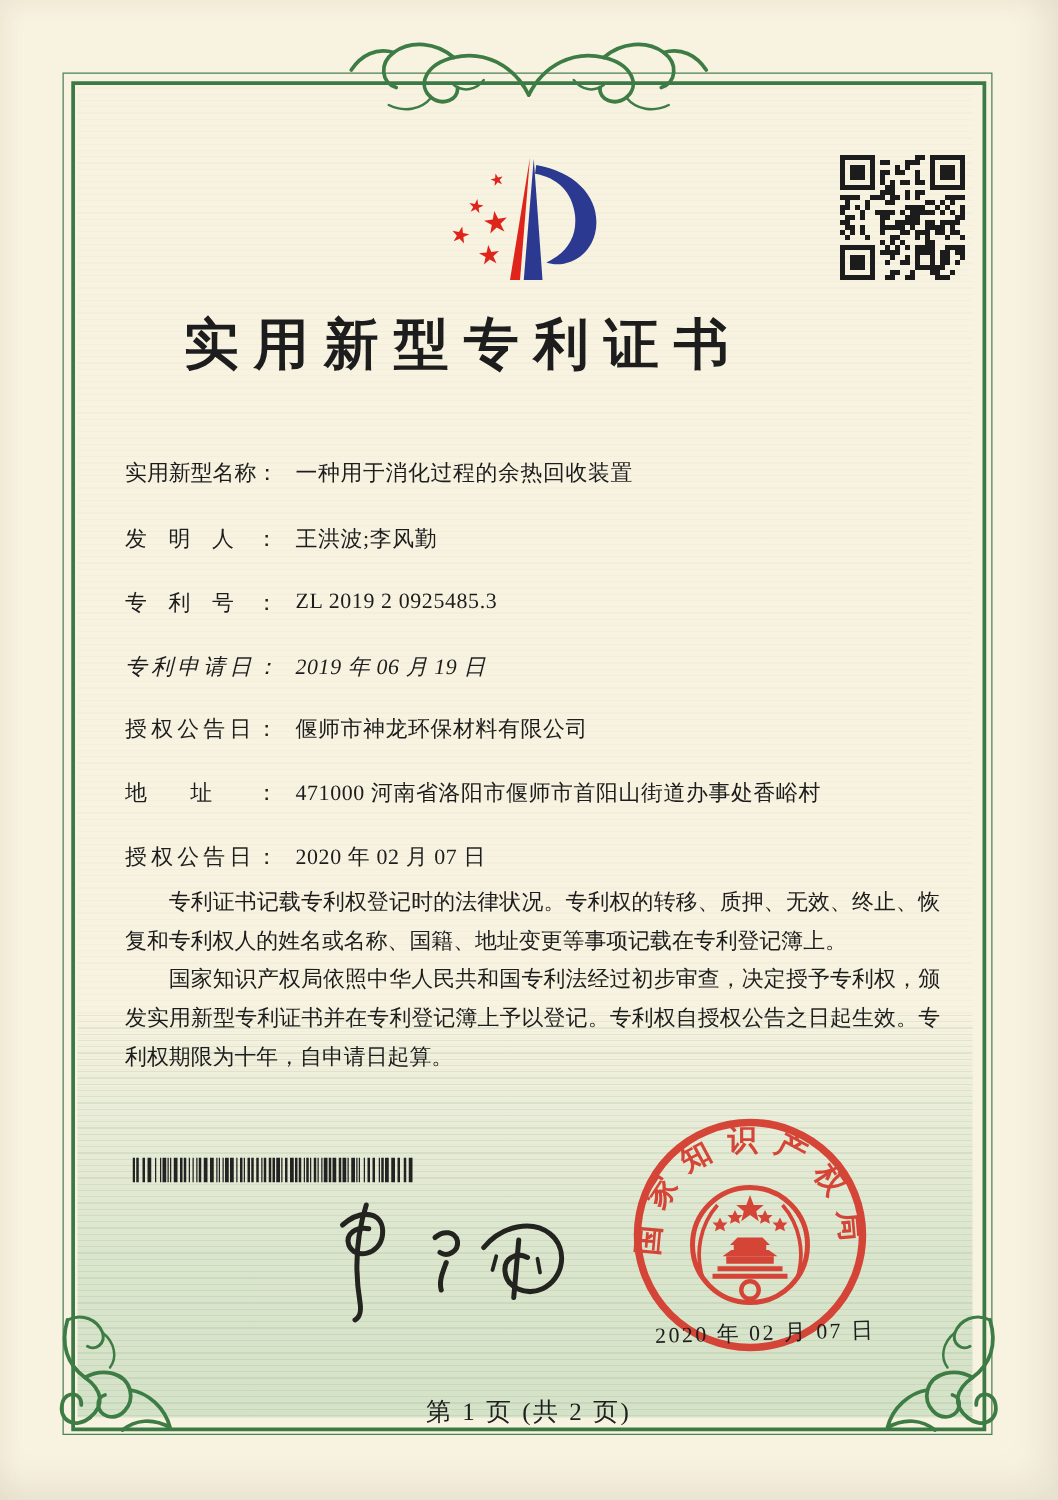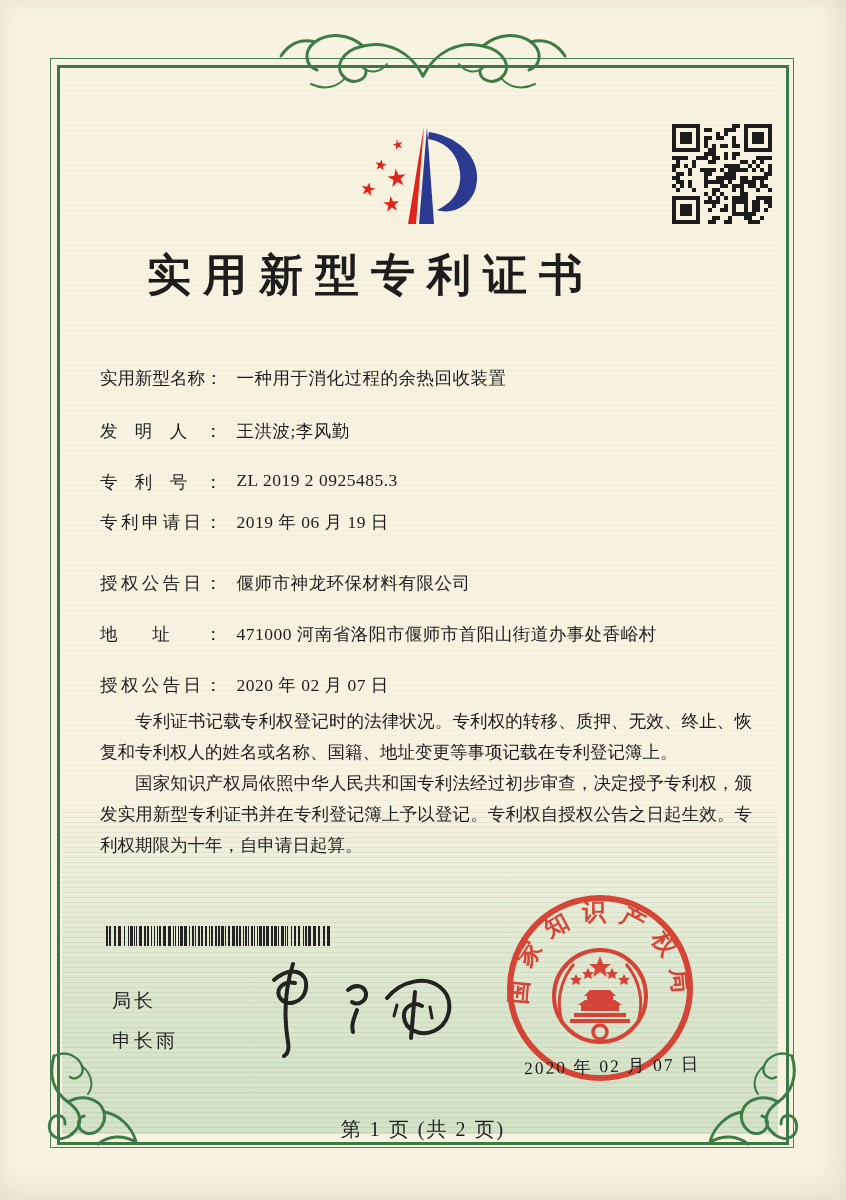--- a/index.html
+++ b/index.html
@@ -339,21 +339,21 @@
       <span class="fvalue">一种用于消化过程的余热回收装置</span>
     </div>
     <div class="frow" style="top:419px;">
       <span class="flabel">发明人：</span>
       <span class="fvalue">王洪波;李风勤</span>
     </div>
     <div class="frow" style="top:470px;">
       <span class="flabel">专利号：</span>
       <span class="fvalue">ZL 2019 2 0925485.3</span>
     </div>
-    <div class="frow" style="top:510px;">
+    <div class="frow" style="top:521px;font-style:italic;">
       <span class="flabel">专利申请日：</span>
       <span class="fvalue">2019 年 06 月 19 日</span>
     </div>
     <div class="frow" style="top:571px;">
       <span class="flabel">授权公告日：</span>
       <span class="fvalue">偃师市神龙环保材料有限公司</span>
     </div>
     <div class="frow" style="top:622px;">
       <span class="flabel">地址：</span>
       <span class="fvalue">471000 河南省洛阳市偃师市首阳山街道办事处香峪村</span>
@@ -429,24 +429,20 @@
         <rect x="192" y="0" width="2" height="20" fill="#222"></rect>
         <rect x="197" y="0" width="1" height="20" fill="#222"></rect>
         <rect x="199" y="0" width="2" height="20" fill="#222"></rect>
         <rect x="202" y="0" width="3" height="20" fill="#222"></rect>
         <rect x="207" y="0" width="3" height="20" fill="#222"></rect>
         <rect x="212" y="0" width="2" height="20" fill="#222"></rect>
         <rect x="217" y="0" width="2" height="20" fill="#222"></rect>
         <rect x="221" y="0" width="3" height="20" fill="#222"></rect>
       </svg></div>
 
-  <div class="signer">
-    <div>局长</div>
-    <div>申长雨</div>
-  </div>
 
   <div class="signature">
     <svg width="235" height="115" viewBox="0 0 235 115" fill="none" stroke="#23231f" stroke-linecap="round" stroke-linejoin="round">
       <g stroke-width="4">
         <path d="M55,14 C48,36 45,62 50,92 C51,98 50,104 46,106"></path>
         <path d="M36,30 C52,16 70,20 68,38 C66,54 46,58 41,46 C38,37 47,31 57,33"></path>
         <path d="M110,40 C117,34 126,35 128,43 C129,51 120,56 114,52"></path>
         <path d="M119,60 C116,68 113,75 115,82"></path>
         <path d="M149,48 C164,30 188,26 202,37 C217,49 213,73 196,81 C183,87 167,80 166,67 C165,57 175,51 184,56"></path>
         <path d="M177,42 L173,88"></path>

